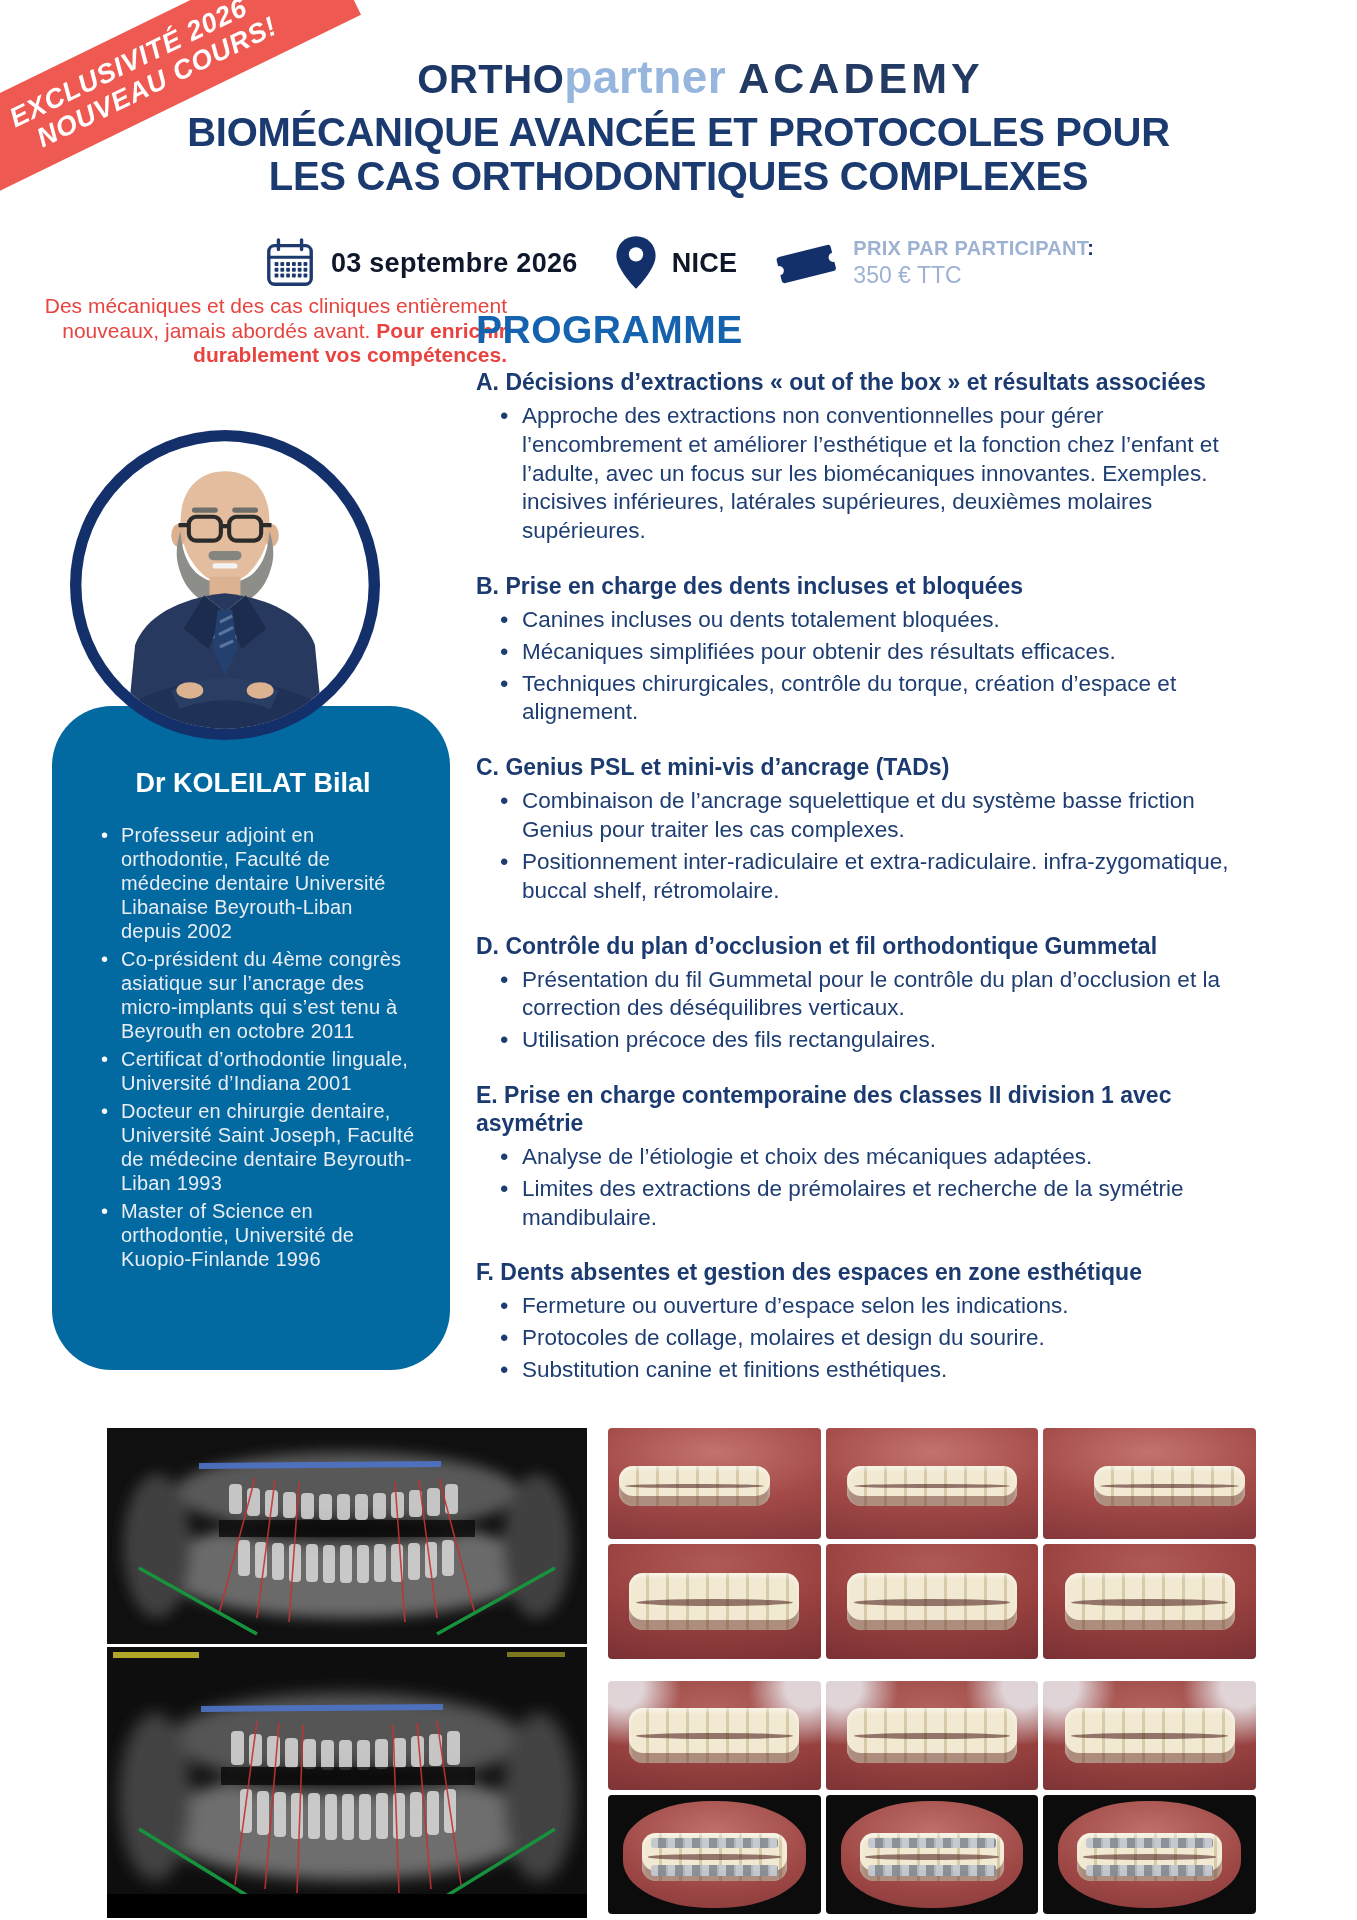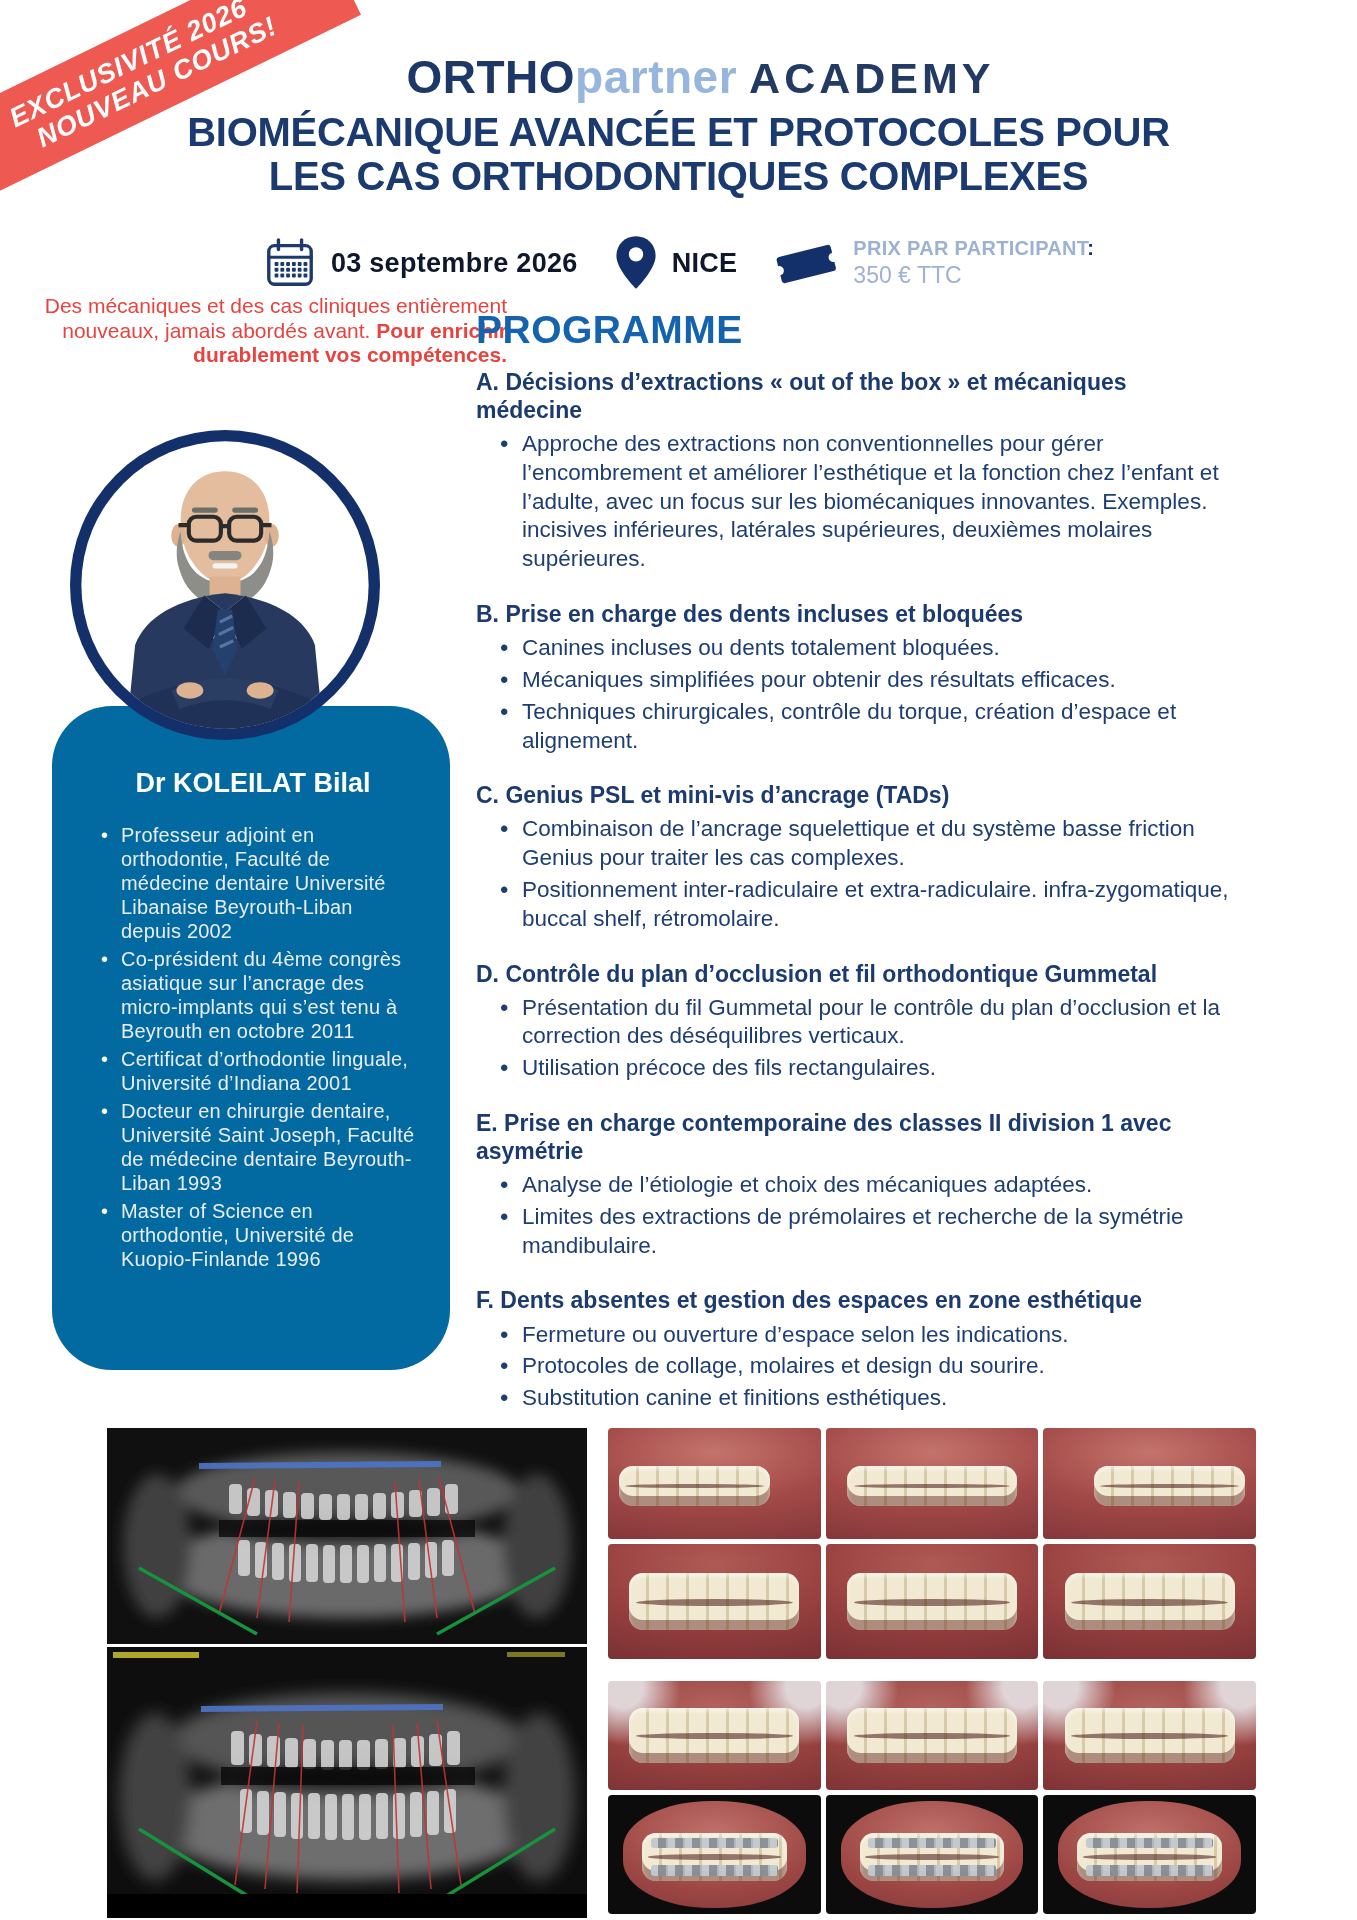--- a/index.html
+++ b/index.html
@@ -9,21 +9,21 @@
   
   .ribbon{position:absolute;left:-95px;top:32px;width:460px;height:88px;background:#ee5a52;
           transform:rotate(-26deg);display:flex;flex-direction:column;justify-content:center;
           align-items:center;z-index:5;}
   .ribbon .rl{color:#fff;font-weight:bold;font-style:italic;font-size:27px;letter-spacing:1px;
               line-height:1.12;white-space:nowrap;}
   .ribbon .rl2{margin-left:34px;}
 
   
   .logo{position:absolute;top:50px;left:0;width:100%;text-align:center;white-space:nowrap;}
-  .logo-ortho{font-size:46px;font-weight:bold;color:#1d3766;letter-spacing:.5px;margin-left:44px;}
+  .logo-ortho{font-size:40px;font-weight:bold;color:#1d3766;letter-spacing:.5px;margin-left:44px;}
   .logo-partner{font-size:46px;font-weight:bold;color:#97b6dd;letter-spacing:.5px;}
   .logo-academy{font-size:43px;font-weight:700;color:#233a62;letter-spacing:4px;margin-left:12px;}
 
   
   .title{position:absolute;top:110px;left:0;width:100%;text-align:center;color:#1b3a70;
          font-weight:bold;font-size:40px;line-height:1.1;letter-spacing:-.3px;}
 
   
   .event-row{position:absolute;top:234px;left:0;width:100%;display:flex;justify-content:center;
              align-items:center;gap:36px;}
@@ -220,21 +220,21 @@
       <li>Certificat d’orthodontie linguale, Université d’Indiana 2001</li>
       <li>Docteur en chirurgie dentaire, Université Saint Joseph, Faculté de médecine dentaire Beyrouth- Liban 1993</li>
       <li>Master of Science en orthodontie, Université de Kuopio-Finlande 1996</li>
     </ul>
   </div>
 
   <section class="programme">
     <h1 class="programme-heading">PROGRAMME</h1>
 
     <div class="sec">
-      <h3>A. Décisions d’extractions « out of the box » et mécaniques médecine</h3>
+      <h3>A. Décisions d’extractions « out of the box » et résultats associées</h3>
       <ul>
         <li>Approche des extractions non conventionnelles pour gérer l’encombrement et améliorer l’esthétique et la fonction chez l’enfant et l’adulte, avec un focus sur les biomécaniques innovantes. Exemples. incisives inférieures, latérales supérieures, deuxièmes molaires supérieures.</li>
       </ul>
     </div>
 
     <div class="sec">
       <h3>B. Prise en charge des dents incluses et bloquées</h3>
       <ul>
         <li>Canines incluses ou dents totalement bloquées.</li>
         <li>Mécaniques simplifiées pour obtenir des résultats efficaces.</li>

